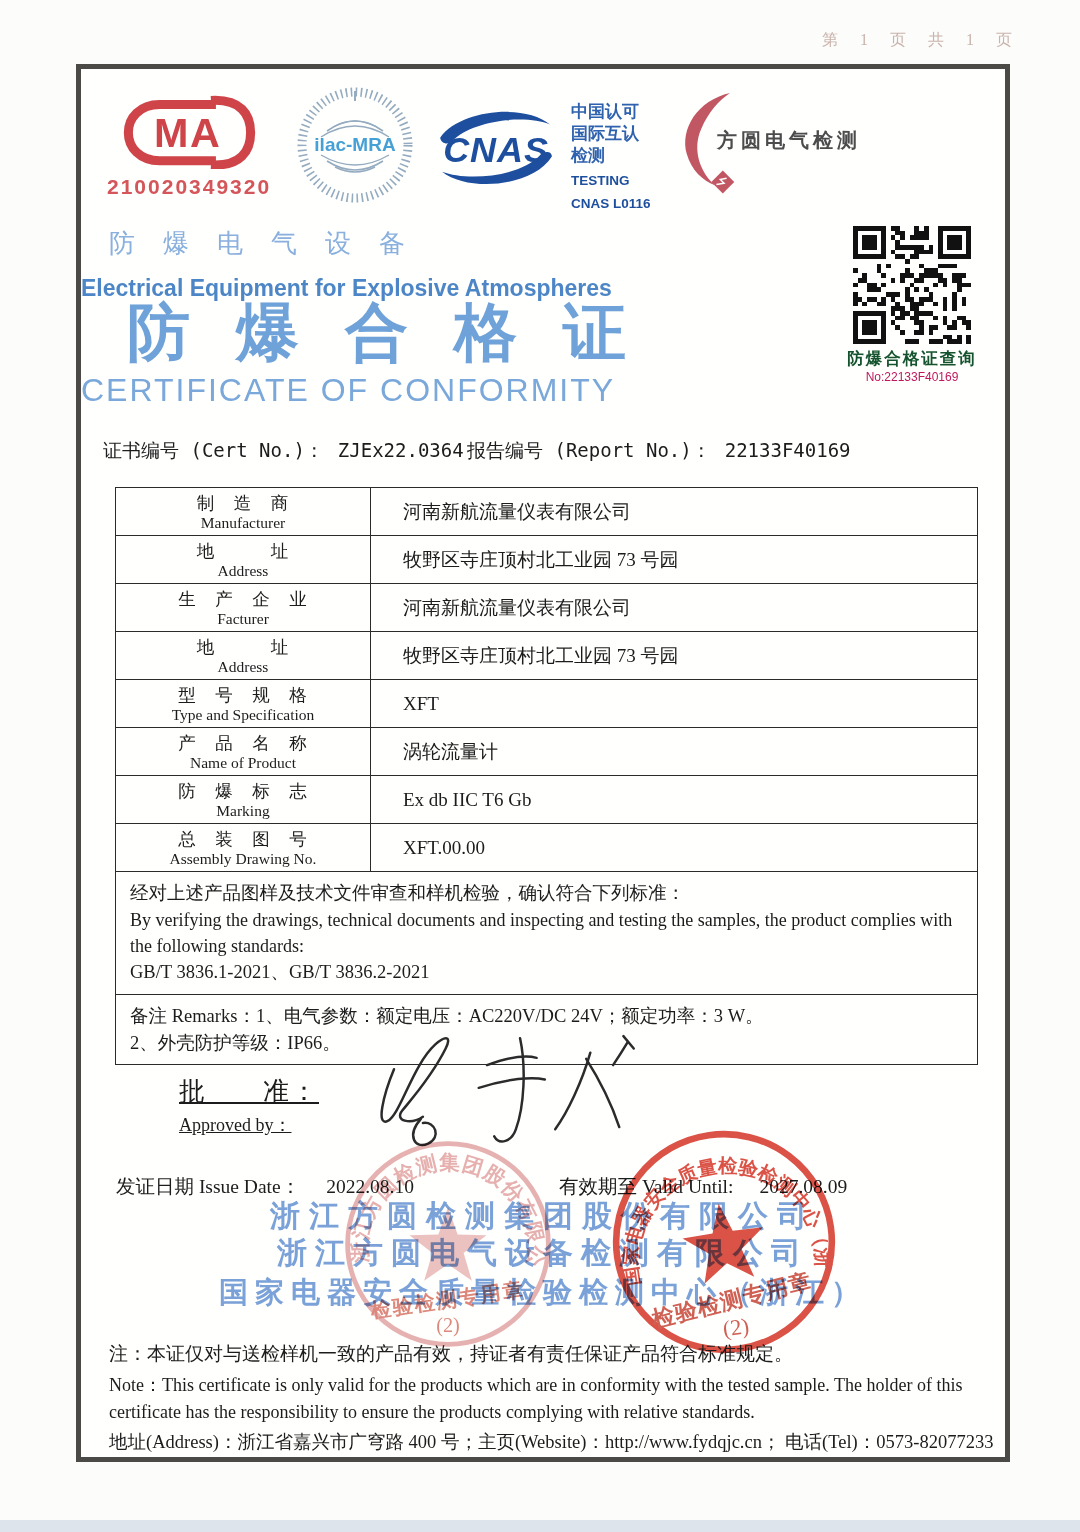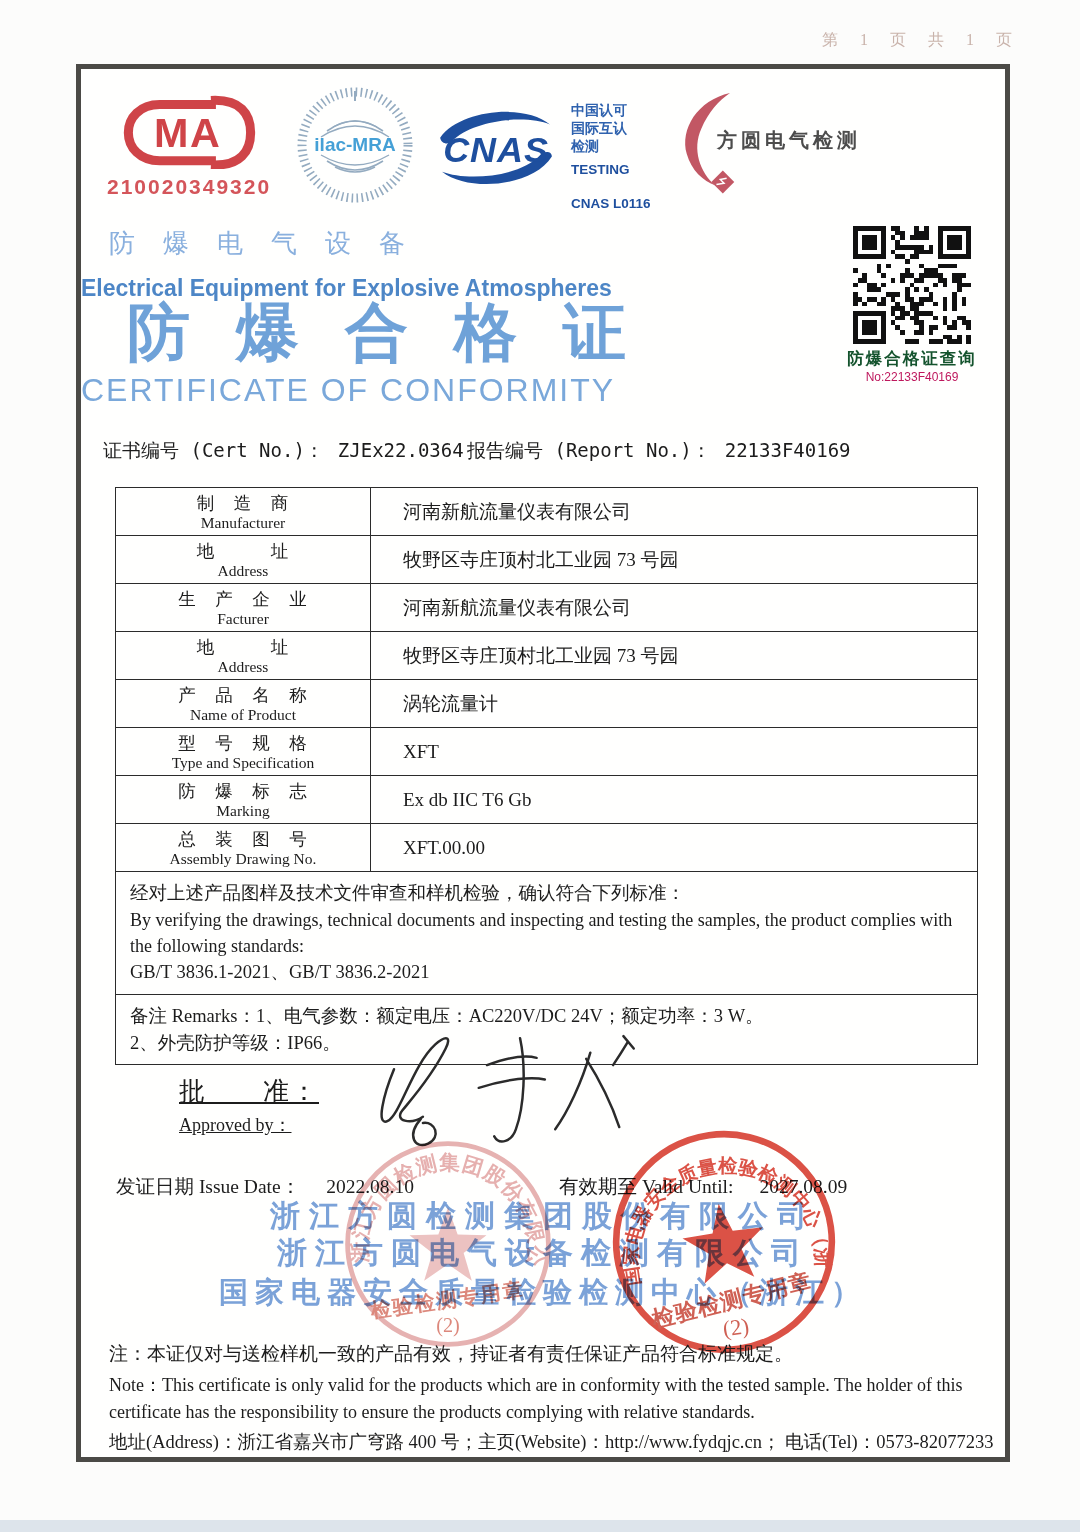--- a/index.html
+++ b/index.html
@@ -9,21 +9,21 @@
   .pageno{position:absolute;top:30px;left:822px;font-size:16px;letter-spacing:9px;color:#c9b3ab;}
   .frame{position:absolute;left:76px;top:64px;width:934px;height:1398px;box-sizing:border-box;
          border:5px solid #4b4a46;background:#fffffe;}
   
   .cma{position:absolute;left:26px;top:24px;width:160px;text-align:center;}
   .cma-num{margin-top:2px;font-family:"Liberation Sans",sans-serif;font-weight:bold;
            font-size:21px;letter-spacing:2px;color:#d4555a;}
   .ilac{position:absolute;left:214px;top:16px;}
   .cnas{position:absolute;left:344px;top:32px;}
   .cnas-side{position:absolute;left:490px;top:32px;font-family:"Liberation Sans",sans-serif;}
-  .cnas-side .cj{font-size:14px;line-height:1.3;color:#2f62ae;font-weight:bold;}
+  .cnas-side .cj{font-size:17px;line-height:1.3;color:#2f62ae;font-weight:bold;}
   .cnas-side .lt{font-size:13.5px;line-height:1.35;color:#1e4f9e;font-weight:bold;margin-top:5px;}
   .fy-swoosh{position:absolute;left:586px;top:18px;}
   .fy-label{position:absolute;left:636px;top:58px;font-size:20px;font-weight:bold;
             letter-spacing:4px;color:#4c4c4c;}
   .t-cn-small{position:absolute;top:157px;width:848px;font-size:26px;letter-spacing:28px;
               text-indent:28px;color:#8ab0de;}
   .t-en-small{position:absolute;top:206px;width:848px;font-family:Liberation Sans, sans-serif;
               font-weight:bold;font-size:23px;color:#4d86c6;}
   .t-cn-big{position:absolute;top:221px;width:848px;font-size:63px;font-weight:bold;
             letter-spacing:46px;text-indent:46px;color:#6fa2d8;}
@@ -110,21 +110,21 @@
         <path d="M16,38 C38,8 106,2 132,24 C108,14 52,18 28,42 C24,46 17,44 16,38 Z" fill="#1e4f9e"></path>
         <path d="M134,58 C114,90 46,96 18,74 C44,84 100,80 122,56 C126,52 134,52 134,58 Z" fill="#1e4f9e"></path>
         <text x="75" y="64" text-anchor="middle" font-family="Liberation Sans, sans-serif" font-size="38" font-weight="bold" font-style="italic" fill="#1e4f9e" letter-spacing="1">CNAS</text>
       </svg>
     </div>
     <div class="cnas-side">
       <div class="cj">中国认可</div>
       <div class="cj">国际互认</div>
       <div class="cj">检测</div>
       <div class="lt">TESTING</div>
-      <div class="lt" style="margin-top:16px">CNAS L0116</div>
+      <div class="lt" style="margin-top:4px">CNAS L0116</div>
     </div>
 
     <div class="fy-swoosh">
       <svg width="90" height="118" viewBox="0 0 100 130">
         <path d="M70,6 C34,14 14,46 22,74 C27,92 40,104 54,109 C36,94 28,68 38,46 C46,27 58,14 70,6 Z" fill="#c25764"></path>
         <g transform="rotate(45 62 105)">
           <rect x="53" y="96" width="18" height="18" fill="#c25764"></rect>
           <polyline points="62,99 58,105 64,105 59,112" fill="none" stroke="#ffffff" stroke-width="1.6"></polyline>
         </g>
       </svg>
@@ -357,31 +357,31 @@
           </tr>
       <tr>
             <td class="lab">
               <div class="cn">地　　　址</div>
               <div class="en">Address</div>
             </td>
             <td class="val">牧野区寺庄顶村北工业园 73 号园</td>
           </tr>
       <tr>
             <td class="lab">
+              <div class="cn">型　号　规　格</div>
+              <div class="en">Type and Specification</div>
+            </td>
+            <td class="val">XFT</td>
+          </tr>
+      <tr>
+            <td class="lab">
               <div class="cn">产　品　名　称</div>
               <div class="en">Name of Product</div>
             </td>
             <td class="val">涡轮流量计</td>
-          </tr>
-      <tr>
-            <td class="lab">
-              <div class="cn">型　号　规　格</div>
-              <div class="en">Type and Specification</div>
-            </td>
-            <td class="val">XFT</td>
           </tr>
       <tr>
             <td class="lab">
               <div class="cn">防　爆　标　志</div>
               <div class="en">Marking</div>
             </td>
             <td class="val">Ex db IIC T6 Gb</td>
           </tr>
       <tr>
             <td class="lab">

